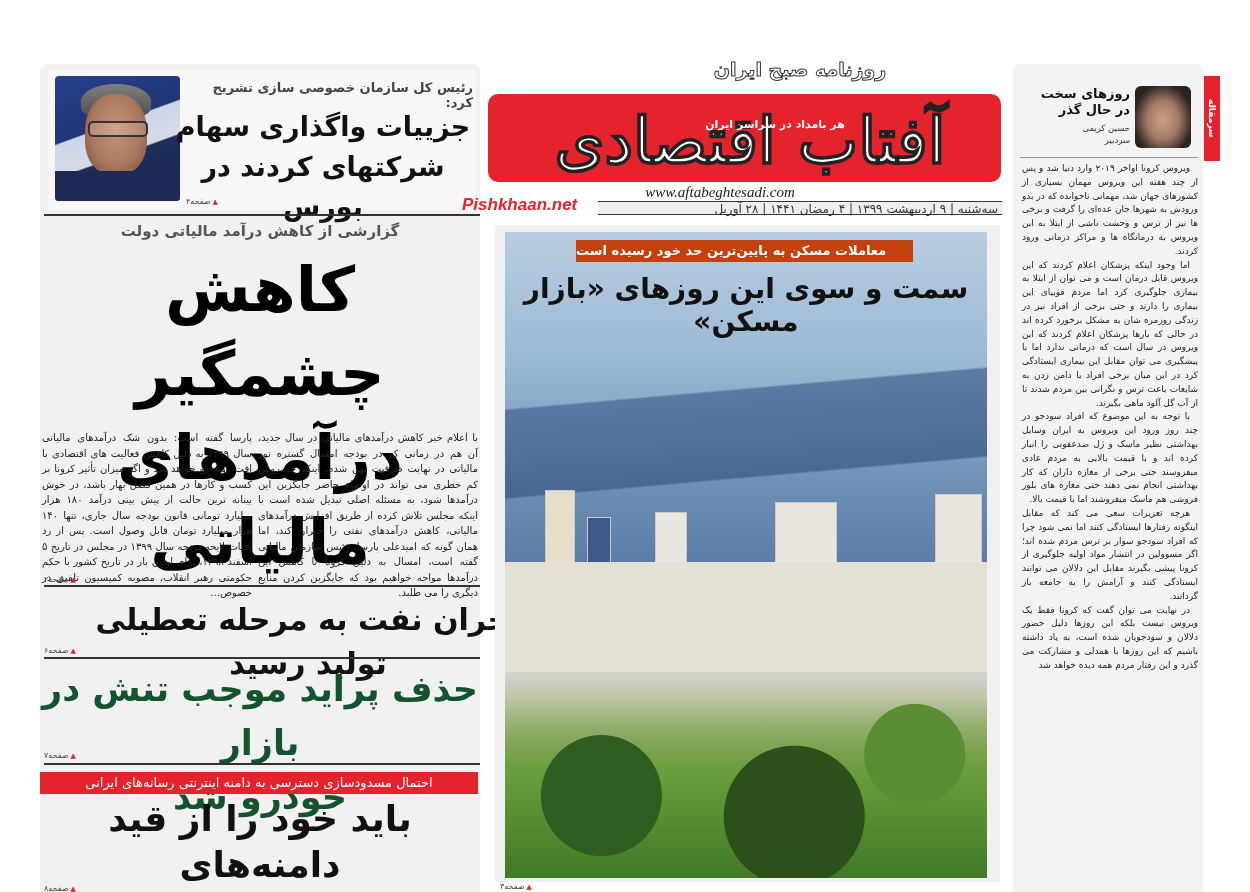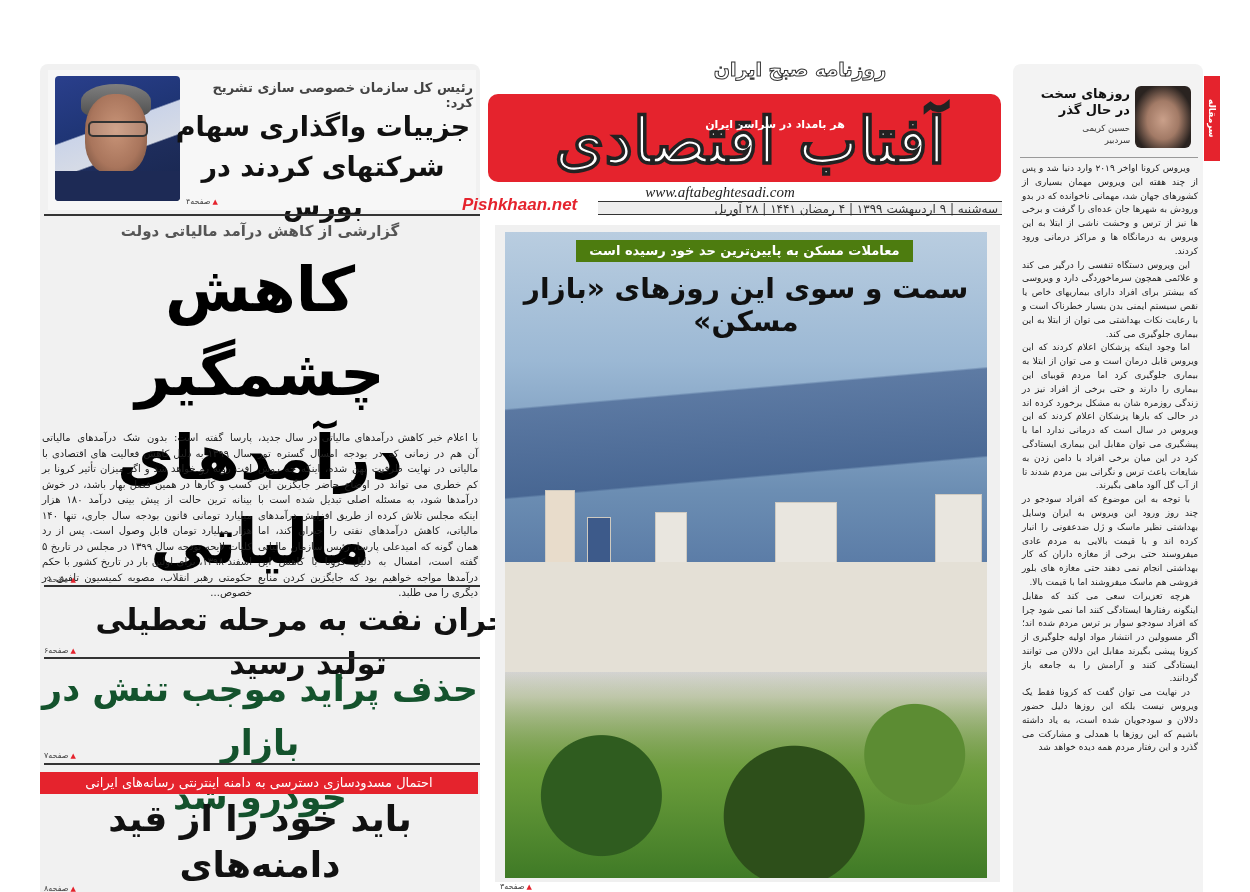--- a/index.html
+++ b/index.html
@@ -59,22 +59,22 @@
   .photo { left:505px; top:232px; width:482px; height:646px; overflow:hidden;
            background:linear-gradient(180deg,#b9cde0 0%,#9bb8d4 20%,#6c8eb3 40%,#5a7ba6 52%,#c9d2dc 60%,#d9d4cc 72%,#a7b083 82%,#4f7a2e 90%,#3b6d22 100%); }
   .photo .mountain { position:absolute; left:0; top:110px; width:482px; height:180px;
            background:linear-gradient(175deg,transparent 0%,transparent 30%,#4f6c98 31%,#3f5d8b 70%,transparent 71%); opacity:.8; }
   .photo .bldg { position:absolute; background:#e9e6df; border:1px solid #cfcac0; }
   .photo .trees { position:absolute; left:0; top:440px; width:482px; height:206px;
            background:radial-gradient(circle at 20% 60%,#2f5c1f 0,#2f5c1f 60px,transparent 61px),
                       radial-gradient(circle at 60% 70%,#2d4f1a 0,#2d4f1a 70px,transparent 71px),
                       radial-gradient(circle at 85% 40%,#5c8c33 0,#5c8c33 50px,transparent 51px),
                       linear-gradient(180deg,transparent 0%,#6a9c3b 50%,#3f7a26 100%); }
-  .photo-kicker { left:576px; top:240px; width:337px; height:22px; background:#4d7c0f; color:#fff; font-size:13px;
-                  font-weight:bold; line-height:22px; text-align:center; }
+  .photo-kicker { left:576px; top:240px; width:337px; height:22px; background:#c2410c; color:#fff; font-size:13px;
+                  font-weight:bold; line-height:22px; text-align:left; }
   .photo-headline { left:505px; top:272px; width:482px; text-align:center; font-size:28px; font-weight:900; color:#111; }
   .photo-ref { left:500px; top:882px; }
 
   
   .right-panel { left:1013px; top:64px; width:190px; height:828px; background:#f3f3f3; border-radius:8px 8px 0 0; }
   .red-tab { left:1204px; top:76px; width:16px; height:85px; background:#e5232d; color:#fff; font-size:9px;
              writing-mode:vertical-rl; text-align:center; line-height:16px; font-weight:bold; }
   .author-photo { left:1135px; top:86px; width:56px; height:62px; border-radius:6px; overflow:hidden;
                   background:radial-gradient(ellipse at 50% 55%,#caa08a 0%,#a27a66 40%,#2a2320 75%); }
   .col-title { left:1020px; top:86px; width:110px; text-align:right; font-size:13px; font-weight:bold; line-height:16px; color:#111; }
@@ -160,18 +160,17 @@
   <div>روزهای سخت</div>
   <div>در حال گذر</div>
 </div>
 <div class="abs col-author rtl">
   <div>حسین کریمی</div>
   <div>سردبیر</div>
 </div>
 <div class="abs col-sep"></div>
 <div class="abs col-body rtl">
   <p>ویروس کرونا اواخر ۲۰۱۹ وارد دنیا شد و پس از چند هفته این ویروس مهمان بسیاری از کشورهای جهان شد، مهمانی ناخوانده که در بدو ورودش به شهرها جان عده‌ای را گرفت و برخی ها نیز از ترس و وحشت ناشی از ابتلا به این ویروس به درمانگاه ها و مراکز درمانی ورود کردند.</p>
-  <p>این ویروس دستگاه تنفسی را درگیر می کند و علائمی همچون سرماخوردگی دارد و ویروسی که بیشتر برای افراد دارای بیماریهای خاص یا نقص سیستم ایمنی بدن بسیار خطرناک است و با رعایت نکات بهداشتی می توان از ابتلا به این بیماری جلوگیری می کند.</p>
   <p>اما وجود اینکه پزشکان اعلام کردند که این ویروس قابل درمان است و می توان از ابتلا به بیماری جلوگیری کرد اما مردم قوبیای این بیماری را دارند و حتی برخی از افراد نیز در زندگی روزمره شان به مشکل برخورد کرده اند در حالی که بارها پزشکان اعلام کردند که این ویروس در سال است که درمانی ندارد اما با پیشگیری می توان مقابل این بیماری ایستادگی کرد در این میان برخی افراد با دامن زدن به شایعات باعث ترس و نگرانی بین مردم شدند تا از آب گل آلود ماهی بگیرند.</p>
   <p>با توجه به این موضوع که افراد سودجو در چند روز ورود این ویروس به ایران وسایل بهداشتی نظیر ماسک و ژل ضدعفونی را انبار کرده اند و با قیمت بالایی به مردم عادی میفروسند حتی برخی از مغازه داران که کار بهداشتی انجام نمی دهند حتی مغازه های بلور فروشی هم ماسک میفروشند اما با قیمت بالا.</p>
   <p>هرچه تعزیرات سعی می کند که مقابل اینگونه رفتارها ایستادگی کنند اما نمی شود چرا که افراد سودجو سوار بر ترس مردم شده اند؛ اگر مسوولین در انتشار مواد اولیه جلوگیری از کرونا پیشی بگیرند مقابل این دلالان می توانند ایستادگی کنند و آرامش را به جامعه باز گردانند.</p>
   <p>در نهایت می توان گفت که کرونا فقط یک ویروس نیست بلکه این روزها دلیل حضور دلالان و سودجویان شده است، به یاد داشته باشیم که این روزها با همدلی و مشارکت می گذرد و این رفتار مردم همه دیده خواهد شد</p>
 </div>
 
 </body></html>

